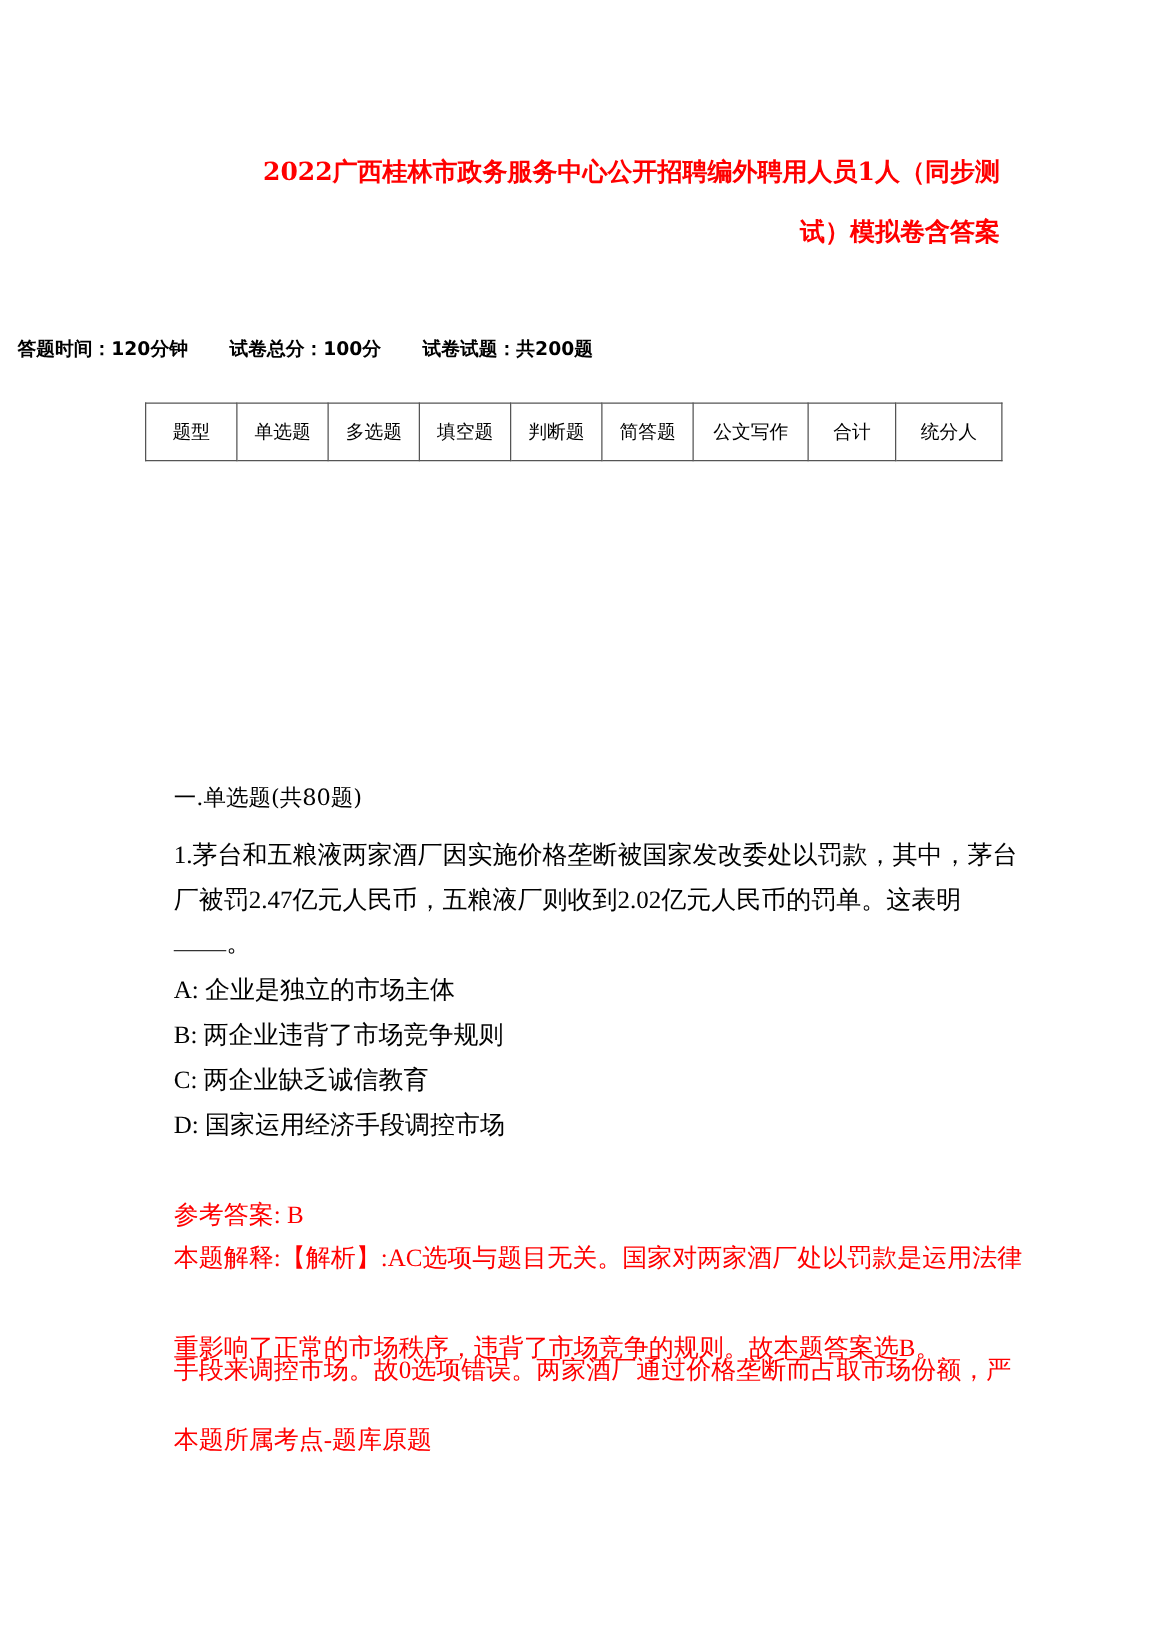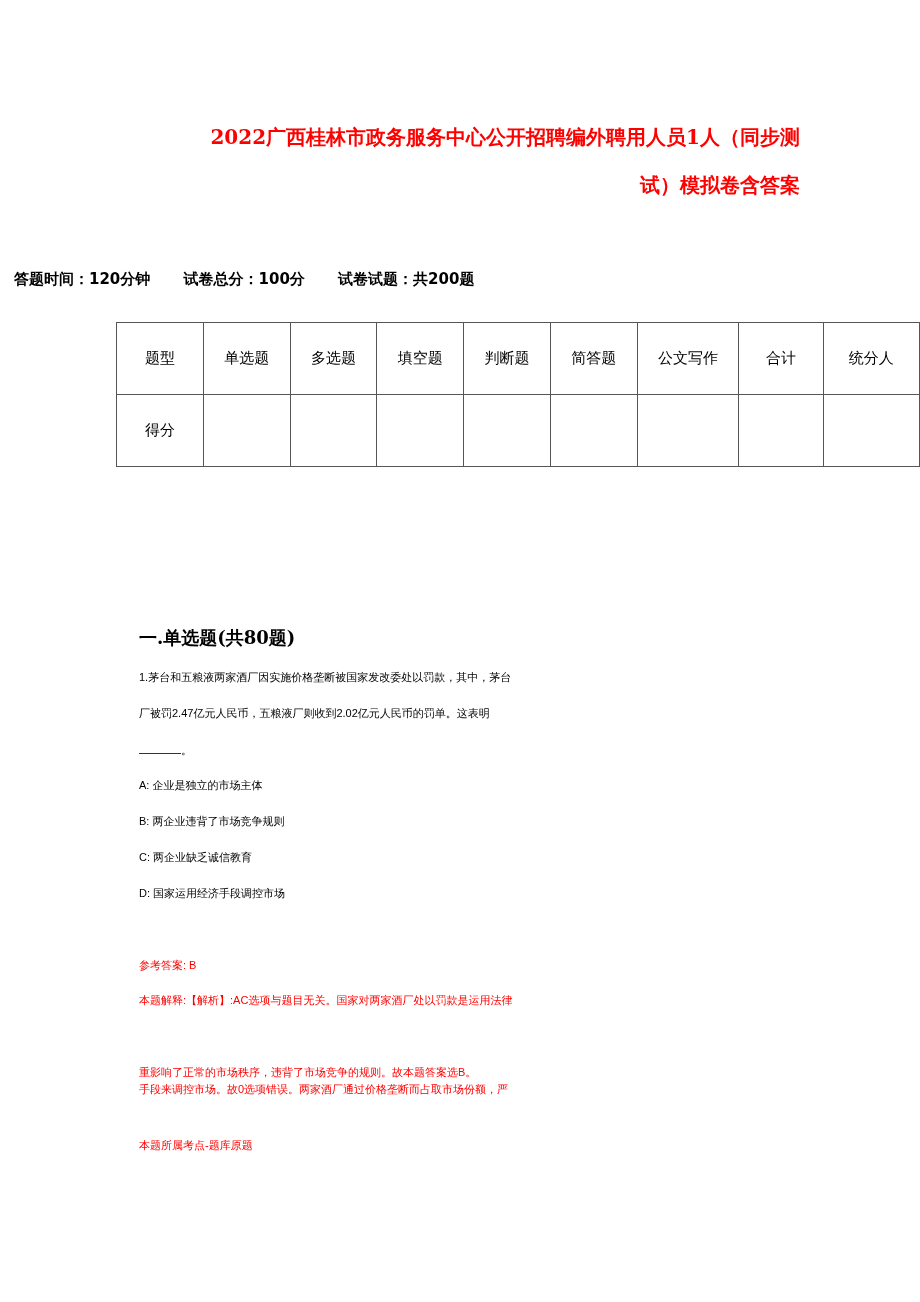--- a/index.html
+++ b/index.html
@@ -9,25 +9,25 @@
            color: #ff0000; font-weight: bold; font-size: 20px;
            font-family: "DejaVu Serif", "Liberation Serif", serif; }
   #title1 { top: 124px; }
   #title2 { top: 172px; }
   .meta { position: absolute; top: 270px; left: 0; width: 920px; text-align: left;
           font-family: "DejaVu Sans", "Liberation Sans", sans-serif; font-weight: bold;
           font-size: 15px; }
   .meta span { margin: 0 14px; }
   table.score { position: absolute; left: 116px; top: 322px; border-collapse: collapse;
                 font-family: "DejaVu Sans", "Liberation Sans", sans-serif; font-size: 15px; }
-  table.score td { border: 1.5px solid #555; text-align: center; height: 45px; padding: 13px; }
-  .section-head { position: absolute; left: 139px; top: 626px; font-size: 18px; font-weight: bold;
+  table.score td { border: 1.5px solid #555; text-align: center; height: 45px; padding: 0; }
+  .section-head { position: absolute; left: 139px; top: 626px; font-size: 18px; font-weight: normal;
                   font-family: "DejaVu Serif", "Liberation Serif", serif; }
-  .line { position: absolute; left: 139px; font-size: 11px; white-space: nowrap;
-          font-family: Liberation Sans, sans-serif; }
+  .line { position: absolute; left: 139px; font-size: 20px; white-space: nowrap;
+          font-family: Liberation Serif, serif; }
   .red { color: #ff0000; text-align: center; }
   .blank { display: inline-block; width: 42px; border-bottom: 1px solid #333; height: 12px; vertical-align: baseline; }
 </style>
 </head>
 <body>
 
 <div id="title1" class="title">2022广西桂林市政务服务中心公开招聘编外聘用人员1人（同步测</div>
 <div id="title2" class="title">试）模拟卷含答案</div>
 
 <div class="meta">
@@ -42,31 +42,20 @@
     <td style="width:72px">题型</td>
     <td style="width:72px">单选题</td>
     <td style="width:72px">多选题</td>
     <td style="width:72px">填空题</td>
     <td style="width:72px">判断题</td>
     <td style="width:72px">简答题</td>
     <td style="width:91px">公文写作</td>
     <td style="width:69px">合计</td>
     <td style="width:84px">统分人</td>
   </tr>
-  <tr>
-    <td>得分</td>
-    <td></td>
-    <td></td>
-    <td></td>
-    <td></td>
-    <td></td>
-    <td></td>
-    <td></td>
-    <td></td>
-  </tr>
 </tbody>
   </table>
 
 <div class="section-head">一.单选题(共80题)</div>
 
 <div class="line" style="top:670px">1.茅台和五粮液两家酒厂因实施价格垄断被国家发改委处以罚款，其中，茅台</div>
 <div class="line" style="top:706px">厂被罚2.47亿元人民币，五粮液厂则收到2.02亿元人民币的罚单。这表明</div>
 <div class="line" style="top:741px">
   <span class="blank"></span><span>。</span>
 </div>

